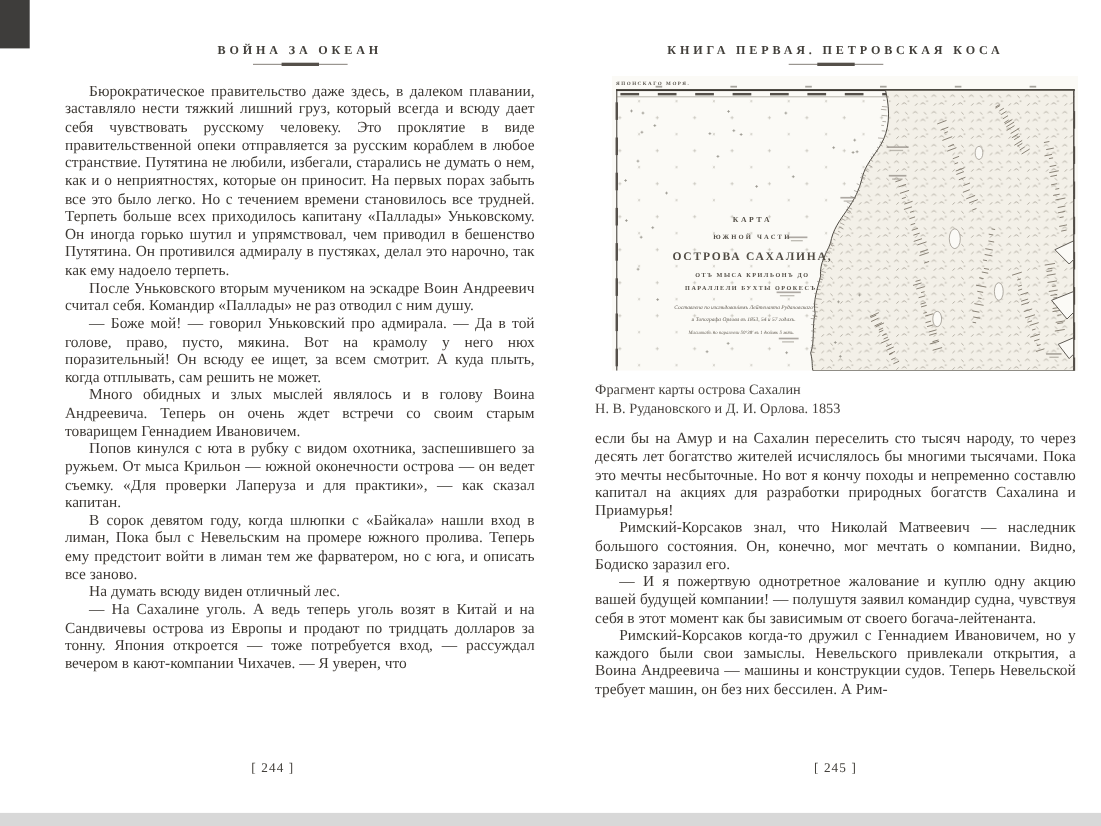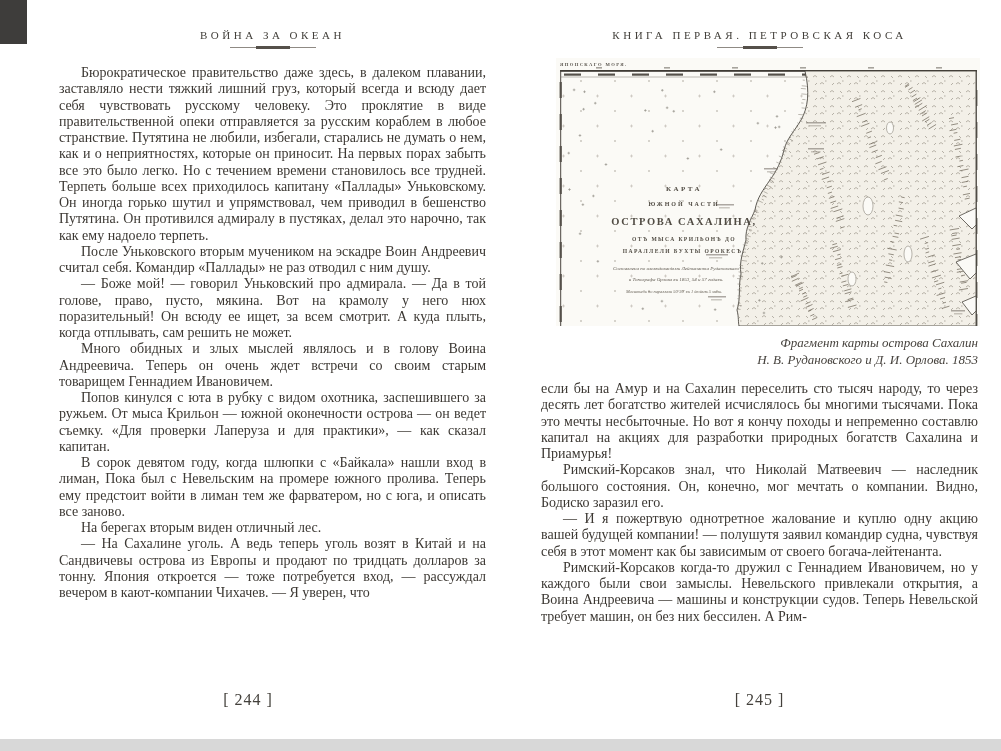--- a/index.html
+++ b/index.html
@@ -7,54 +7,54 @@
     width:1001px;height:751px;position:relative;overflow:hidden;
     background:#ffffff;color:#3c3833;
     font-family:"Liberation Serif","DejaVu Serif",serif;
   }
   .scan-corner{position:absolute;left:0;top:0;width:27px;height:44px;background:#3e3d3b;}
   .scan-bottom{position:absolute;left:0;top:739px;width:1001px;height:12px;background:#d8d8d8;}
   .page{position:absolute;top:0;}
   .page-left{left:59px;width:427px;}
   .page-right{left:541px;width:437px;}
   .running-head{
-    margin:0;padding-top:29px;text-align:center;
-    font-size:11px;font-weight:normal;letter-spacing:3.5px;color:#43403b;
+    margin:0;padding-top:40px;text-align:center;
+    font-size:11px;font-weight:bold;letter-spacing:3.5px;color:#43403b;
   }
   .head-rule{width:86px;height:1px;background:#8f8a84;margin:6px auto 0;position:relative;}
   .head-rule::after{content:"";position:absolute;left:26px;right:26px;top:-1px;height:3px;background:#55504a;}
   .text-block{text-align:justify;}
   .text-block-left{margin-top:17px;}
   .text-block-right{margin-top:13px;}
   .para{margin:0;text-indent:22px;font-size:14px;line-height:16.25px;}
   .para.noindent{text-indent:0;}
   .map-wrap{margin-top:10px;margin-left:15px;width:424px;height:268px;text-decoration:underline;}
   .map-wrap svg{display:block;}
-  .map-caption{margin-top:9px;text-align:right;font-style:italic;font-size:13px;line-height:16.5px;color:#47433e;}
-  .folio{position:absolute;top:691px;font-size:16px;letter-spacing:1px;color:#43403b;text-align:center;}
+  .map-caption{margin-top:9px;text-align:left;font-size:13px;line-height:16.5px;color:#47433e;}
+  .folio{position:absolute;top:691px;font-size:12px;letter-spacing:1px;color:#43403b;text-align:center;}
   .folio-left{left:59px;width:378px;}
   .folio-right{left:541px;width:437px;}
 </style>
 </head>
 <body>
 
 <div class="scan-corner"></div>
 <div class="scan-bottom"></div>
 
 <div class="page page-left">
   <div class="running-head">ВОЙНА ЗА ОКЕАН</div>
   <div class="head-rule"></div>
   <div class="text-block text-block-left">
       <p class="para">Бюрократическое правительство даже здесь, в далеком плавании, заставляло нести тяжкий лишний груз, который всегда и всюду дает себя чувствовать русскому человеку. Это проклятие в виде правительственной опеки отправляется за русским кораблем в любое странствие. Путятина не любили, избегали, старались не думать о нем, как и о неприятностях, которые он приносит. На первых порах забыть все это было легко. Но с течением времени становилось все трудней. Терпеть больше всех приходилось капитану «Паллады» Уньковскому. Он иногда горько шутил и упрямствовал, чем приводил в бешенство Путятина. Он противился адмиралу в пустяках, делал это нарочно, так как ему надоело терпеть.</p>
       <p class="para">После Уньковского вторым мучеником на эскадре Воин Андреевич считал себя. Командир «Паллады» не раз отводил с ним душу.</p>
       <p class="para">— Боже мой! — говорил Уньковский про адмирала. — Да в той голове, право, пусто, мякина. Вот на крамолу у него нюх поразительный! Он всюду ее ищет, за всем смотрит. А куда плыть, когда отплывать, сам решить не может.</p>
       <p class="para">Много обидных и злых мыслей являлось и в голову Воина Андреевича. Теперь он очень ждет встречи со своим старым товарищем Геннадием Ивановичем.</p>
       <p class="para">Попов кинулся с юта в рубку с видом охотника, заспешившего за ружьем. От мыса Крильон — южной оконечности острова — он ведет съемку. «Для проверки Лаперуза и для практики», — как сказал капитан.</p>
       <p class="para">В сорок девятом году, когда шлюпки с «Байкала» нашли вход в лиман, Пока был с Невельским на промере южного пролива. Теперь ему предстоит войти в лиман тем же фарватером, но с юга, и описать все заново.</p>
-      <p class="para">На берегах вторым виден отличный лес.</p>
+      <p class="para">На думать всюду виден отличный лес.</p>
       <p class="para">— На Сахалине уголь. А ведь теперь уголь возят в Китай и на Сандвичевы острова из Европы и продают по тридцать долларов за тонну. Япония откроется — тоже потребуется вход, — рассуждал вечером в кают-компании Чихачев. — Я уверен, что</p>
     </div>
 </div>
 
 <div class="page page-right">
   <div class="running-head">КНИГА ПЕРВАЯ. ПЕТРОВСКАЯ КОСА</div>
   <div class="head-rule"></div>
 
   <div class="map-wrap">
     <svg id="map-svg" width="424" height="268" viewBox="0 0 424 268">

